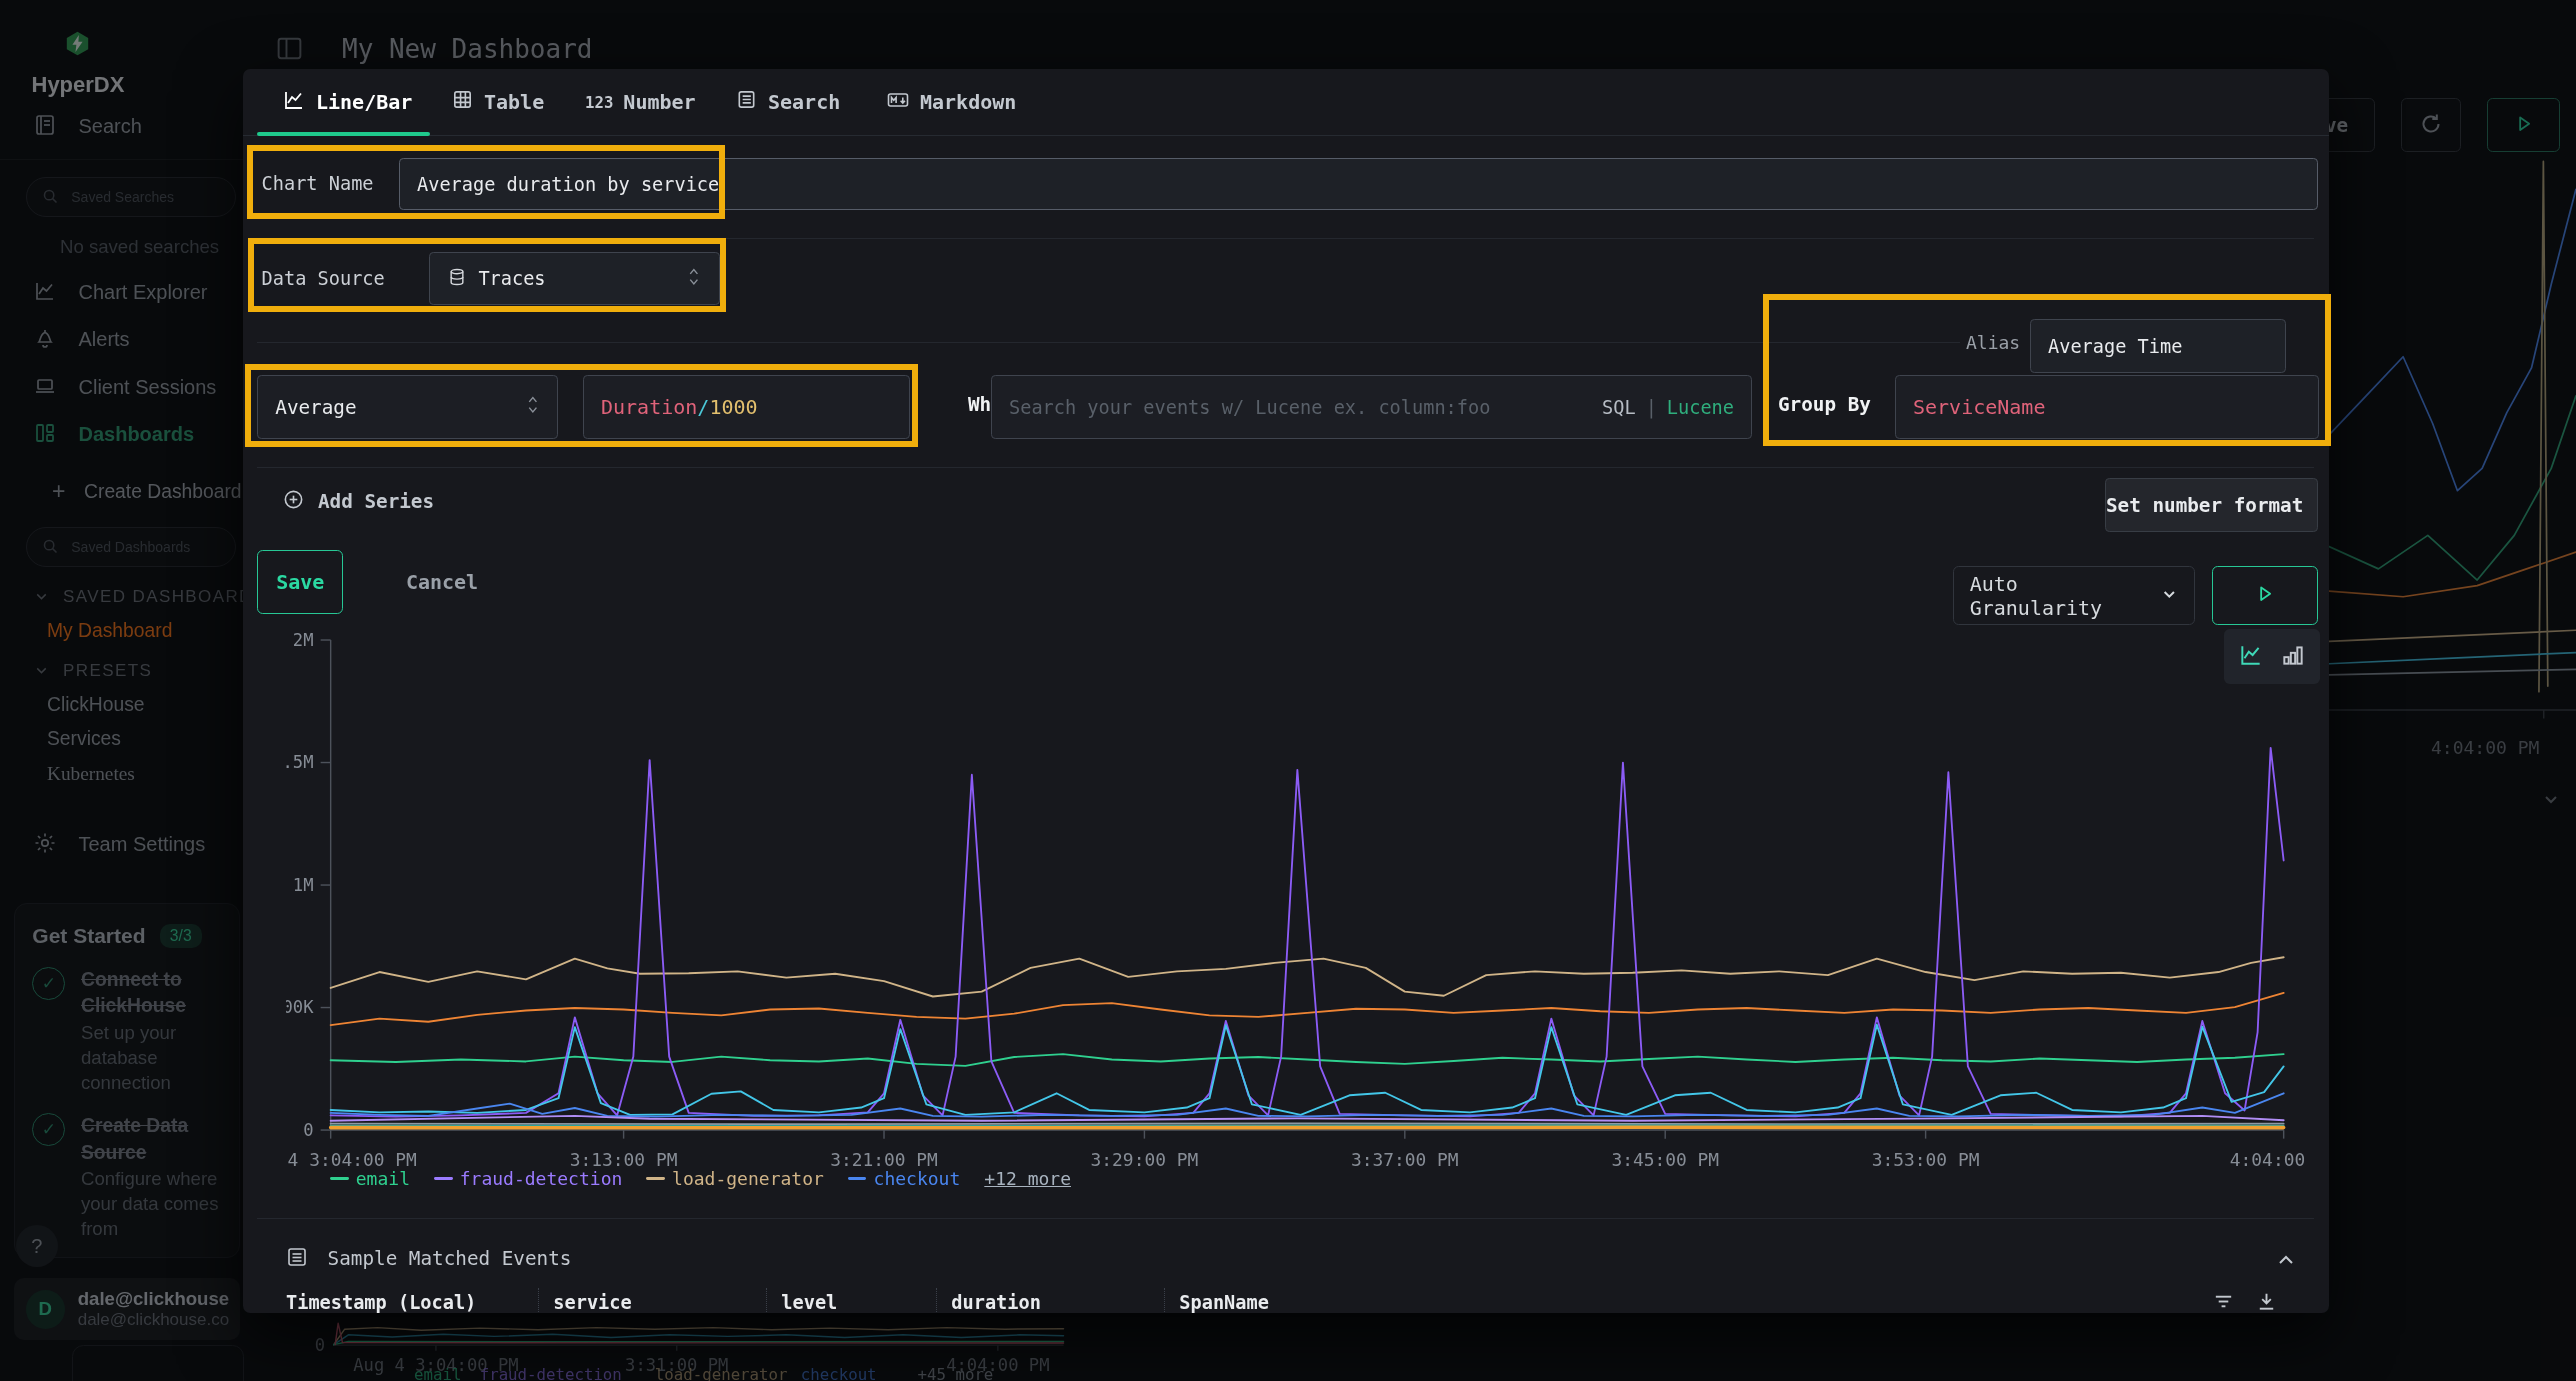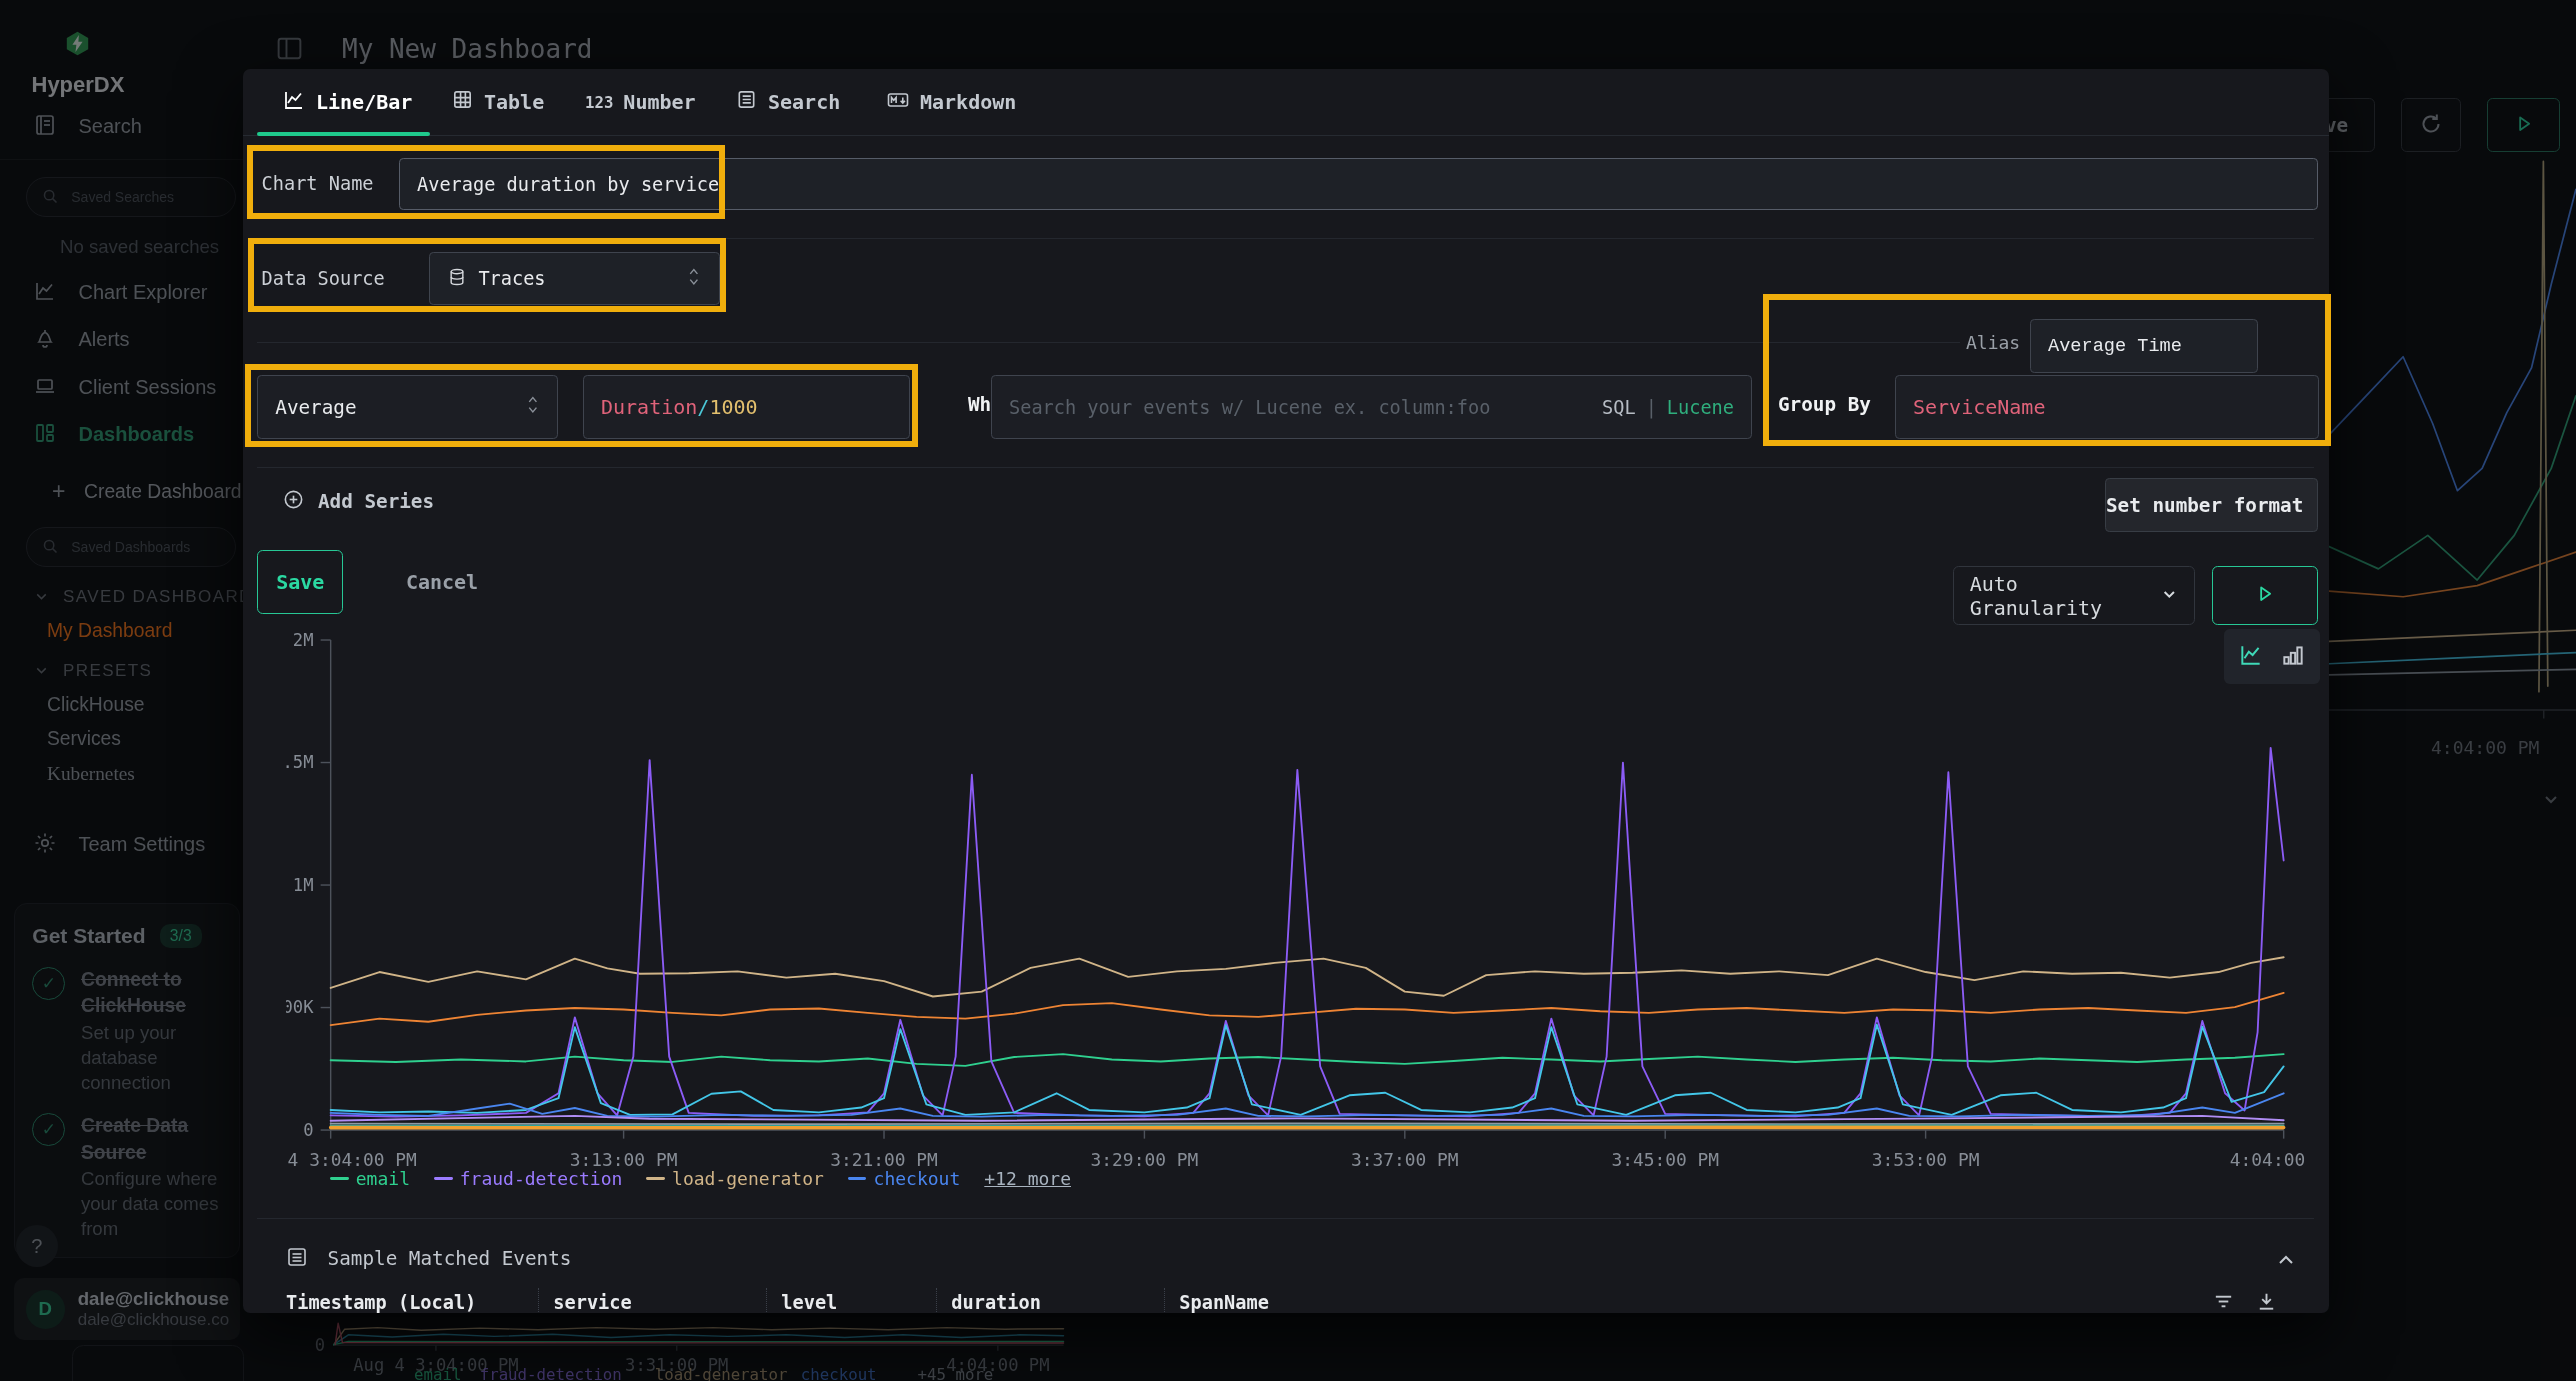--- a/index.html
+++ b/index.html
@@ -306,21 +306,21 @@
           </svg></span>
       <span>Traces</span>
       <span class="updn icn"><svg width="15.7" height="21.5" viewBox="0 0 20 30" fill="none" stroke="#8a9099" stroke-width="2">
             <polyline points="5,11 10,5 15,11"></polyline>
             <polyline points="5,19 10,25 15,19"></polyline>
           </svg></span>
     </div>
     <div class="divider" style="left:14.3px;top:273px;width:1703px;"></div>
 
     <div class="lbl" style="left:1723px;top:263px;color:#9aa0a8;font-size:18px;">Alias</div>
-    <div class="inp" style="left:1787px;top:250px;width:228px;height:54px;font-family:Liberation Mono, monospace;">
+    <div class="inp" style="left:1787px;top:250px;width:256px;height:54px;">
       <span>Average Time</span>
     </div>
 
     <div class="inp" style="left:14.3px;top:306px;width:301px;height:64px;background:#1c1e24;">
       <span style="font-size:19.3px;">Average</span>
       <span class="updn icn"><svg width="15.7" height="21.5" viewBox="0 0 20 30" fill="none" stroke="#8a9099" stroke-width="2">
             <polyline points="5,11 10,5 15,11"></polyline>
             <polyline points="5,19 10,25 15,19"></polyline>
           </svg></span>
     </div>

